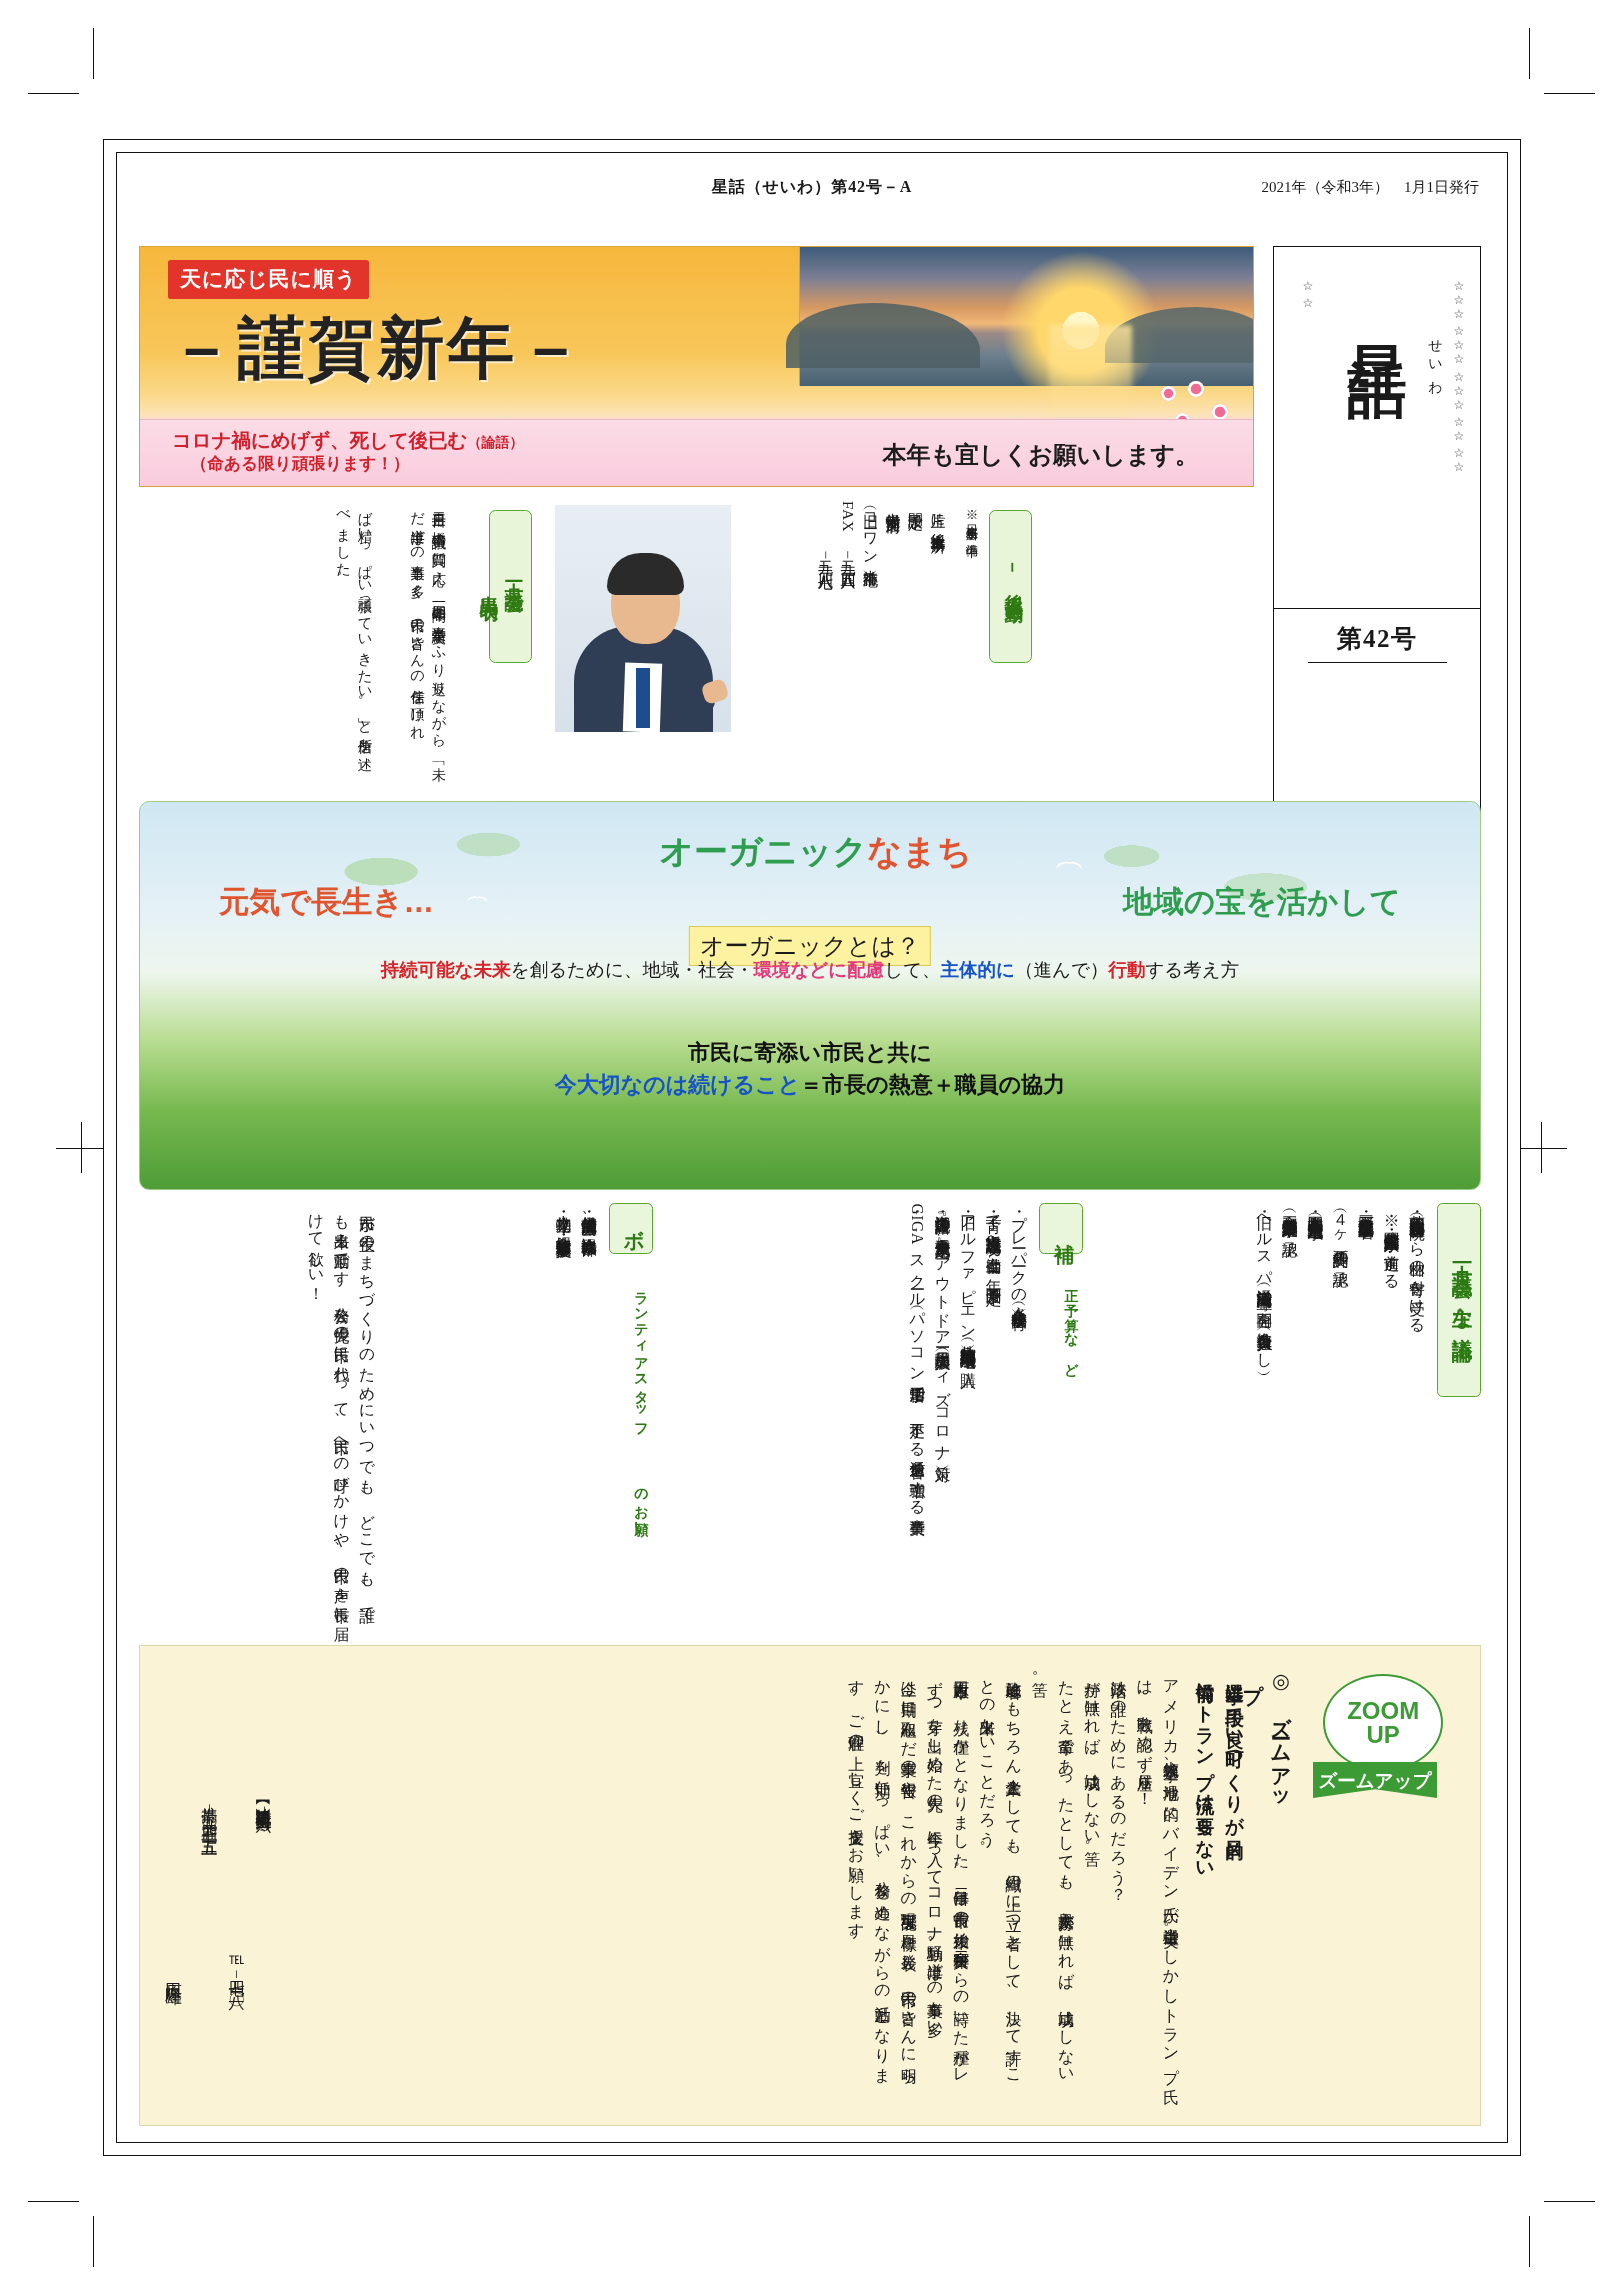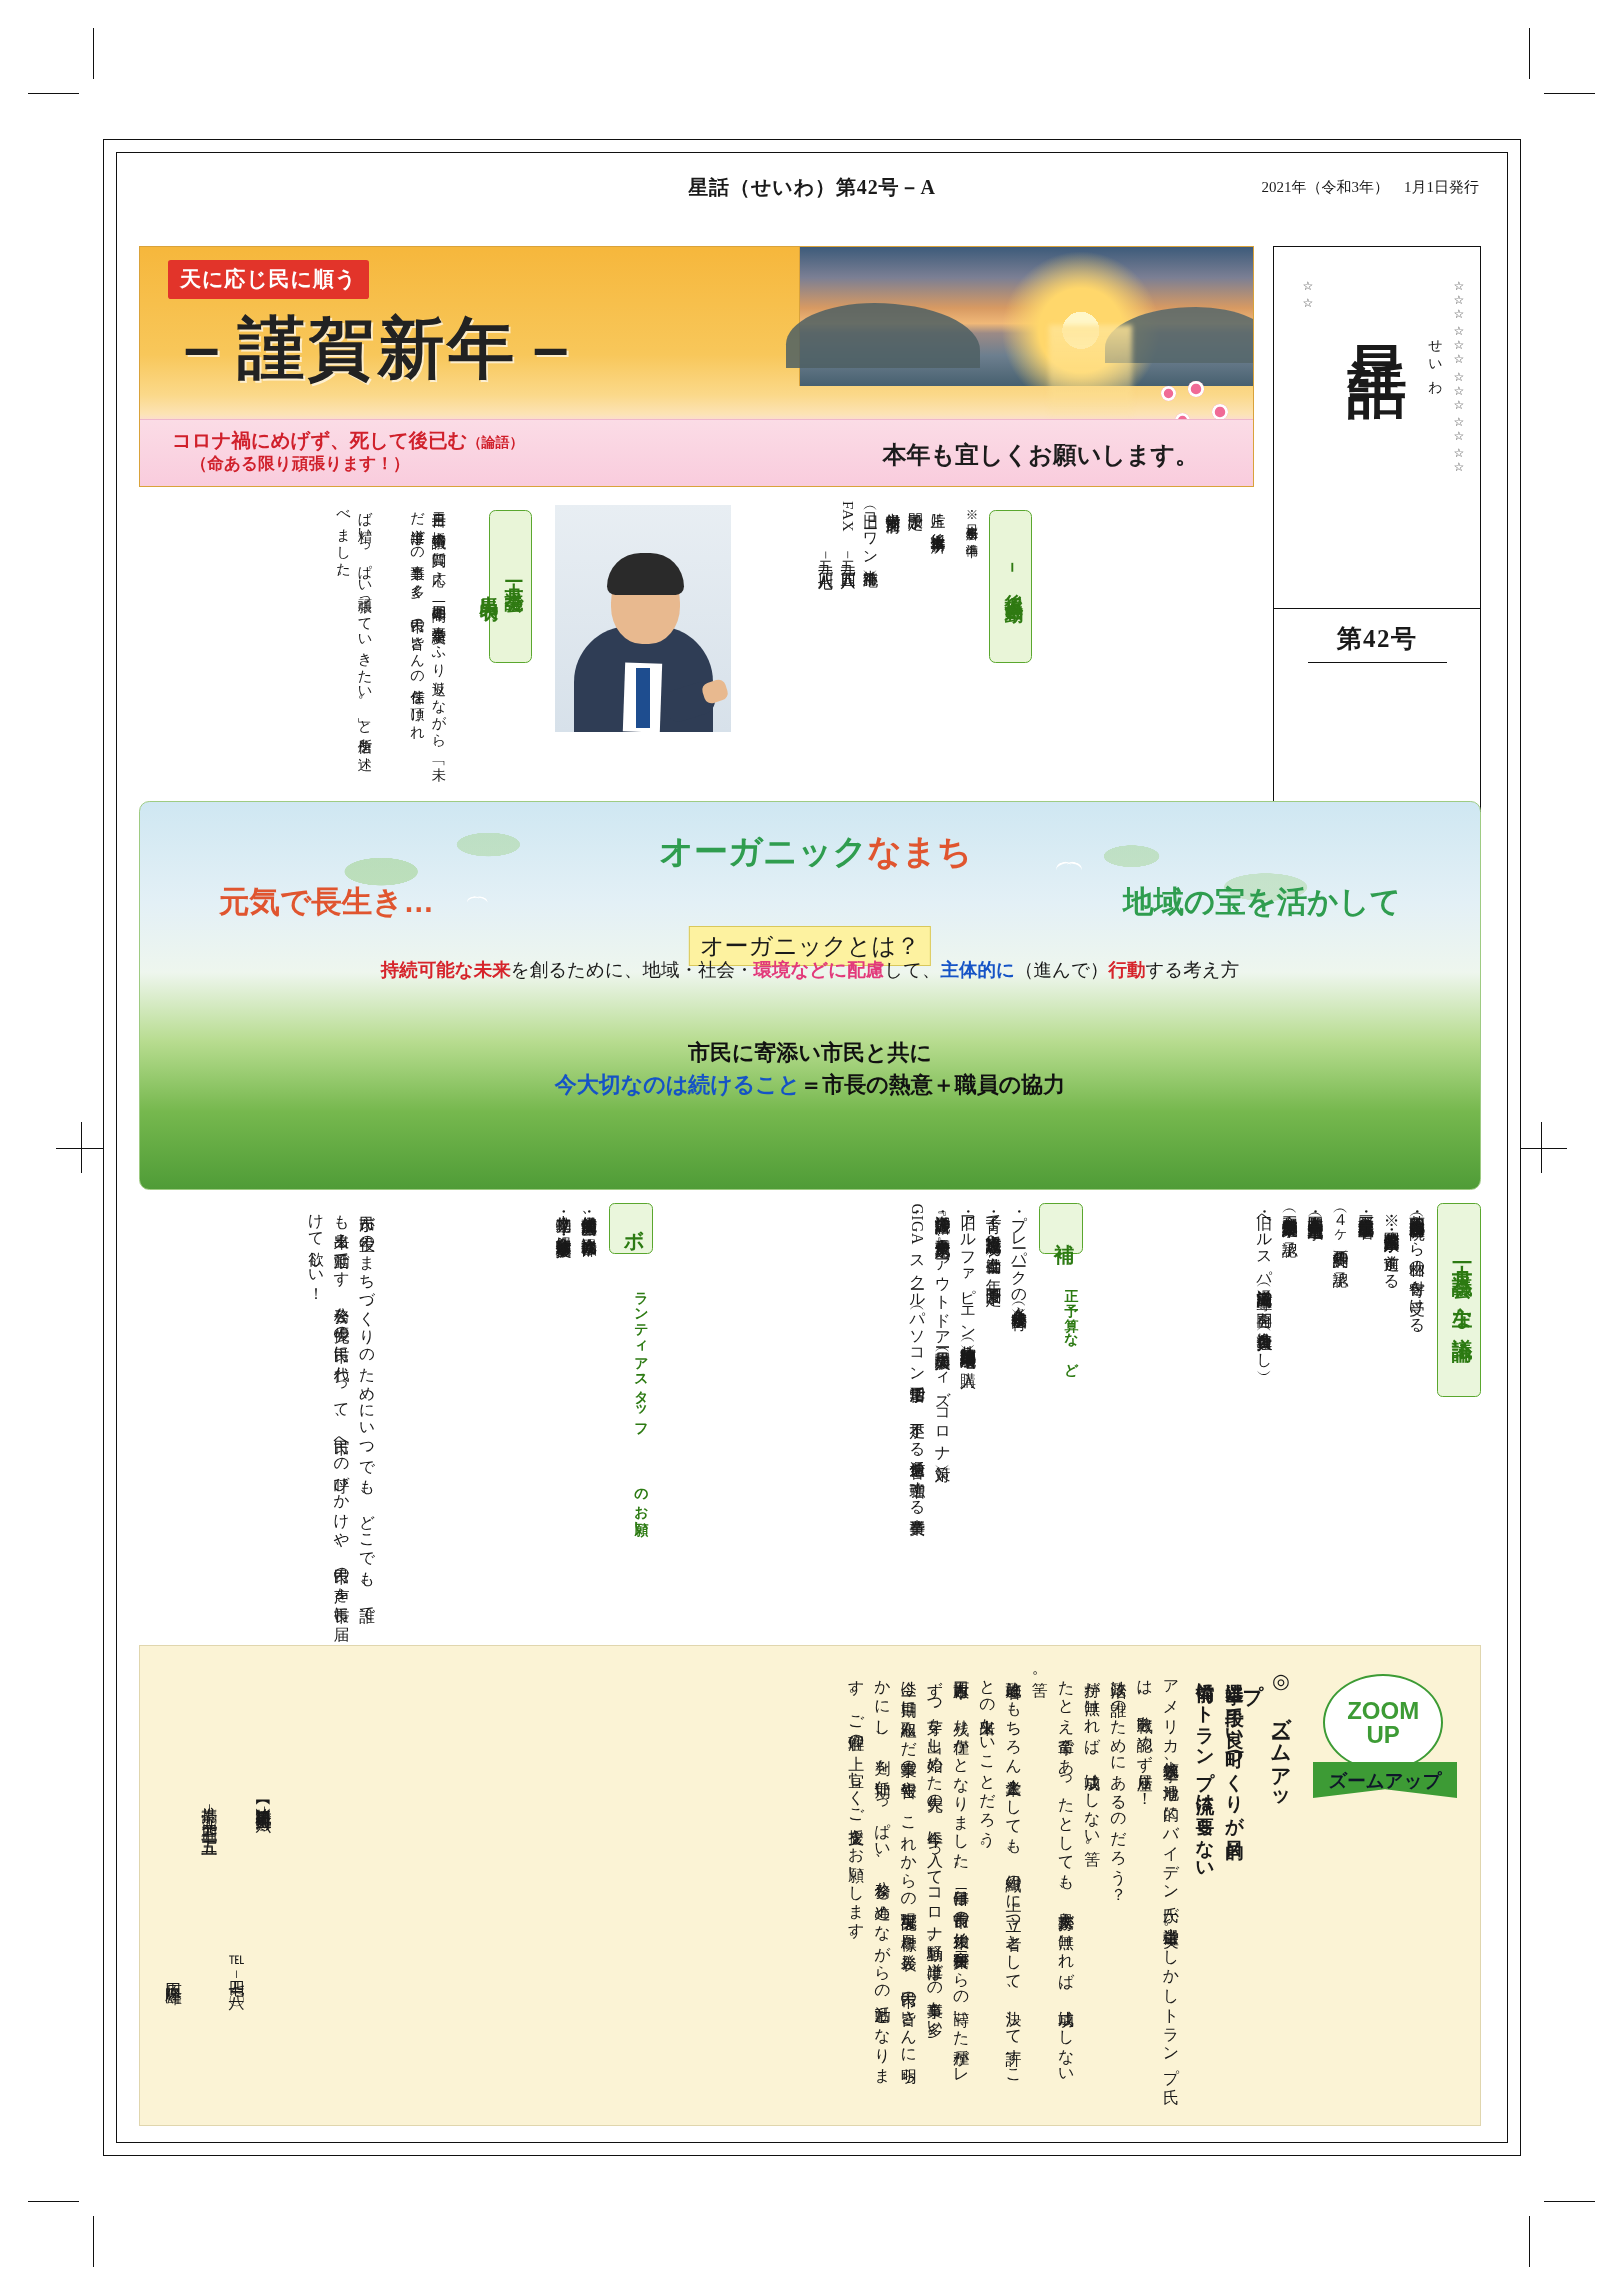--- a/index.html
+++ b/index.html
@@ -44,21 +44,21 @@
     left: 0; right: 0; top: 18.5px;
     height: 32px;
     display: flex;
     align-items: center;
   }
   .masthead .title {
     position: absolute;
     left: 50%;
     transform: translateX(-50%);
     font-family: "Liberation Serif", "DejaVu Serif", serif;
-    font-size: 20px;
+    font-size: 16px;
     font-weight: bold;
     letter-spacing: 0.9px;
     white-space: nowrap;
   }
   .masthead .date {
     position: absolute;
     right: 28px;
     font-family: "Liberation Serif", "DejaVu Serif", serif;
     font-size: 15px;
     white-space: nowrap;
@@ -468,23 +468,23 @@
     border-radius: 50%;
     background: #fff;
     display: flex; flex-direction: column;
     align-items: center; justify-content: center;
     color: #3d9b35; font-weight: bold;
     font-size: 24px; line-height: 1;
   }
   .zoom-tag {
     position: absolute;
     left: 0; top: 88px;
-    width: 144px; height: 36px;
+    width: 124px; height: 36px;
     background: #3d9b35;
-    color: #0f172a;
+    color: #ffffff;
     font-weight: bold;
     font-size: 18.5px;
     display: flex; align-items: center; justify-content: center;
     clip-path: polygon(0 0, 100% 0, 100% 100%, 50% 76%, 0 100%);
   }
   .zp-title {
     position: absolute;
     right: 185px; top: 23px;
     writing-mode: vertical-rl;
     font-size: 20.4px; font-weight: bold;

